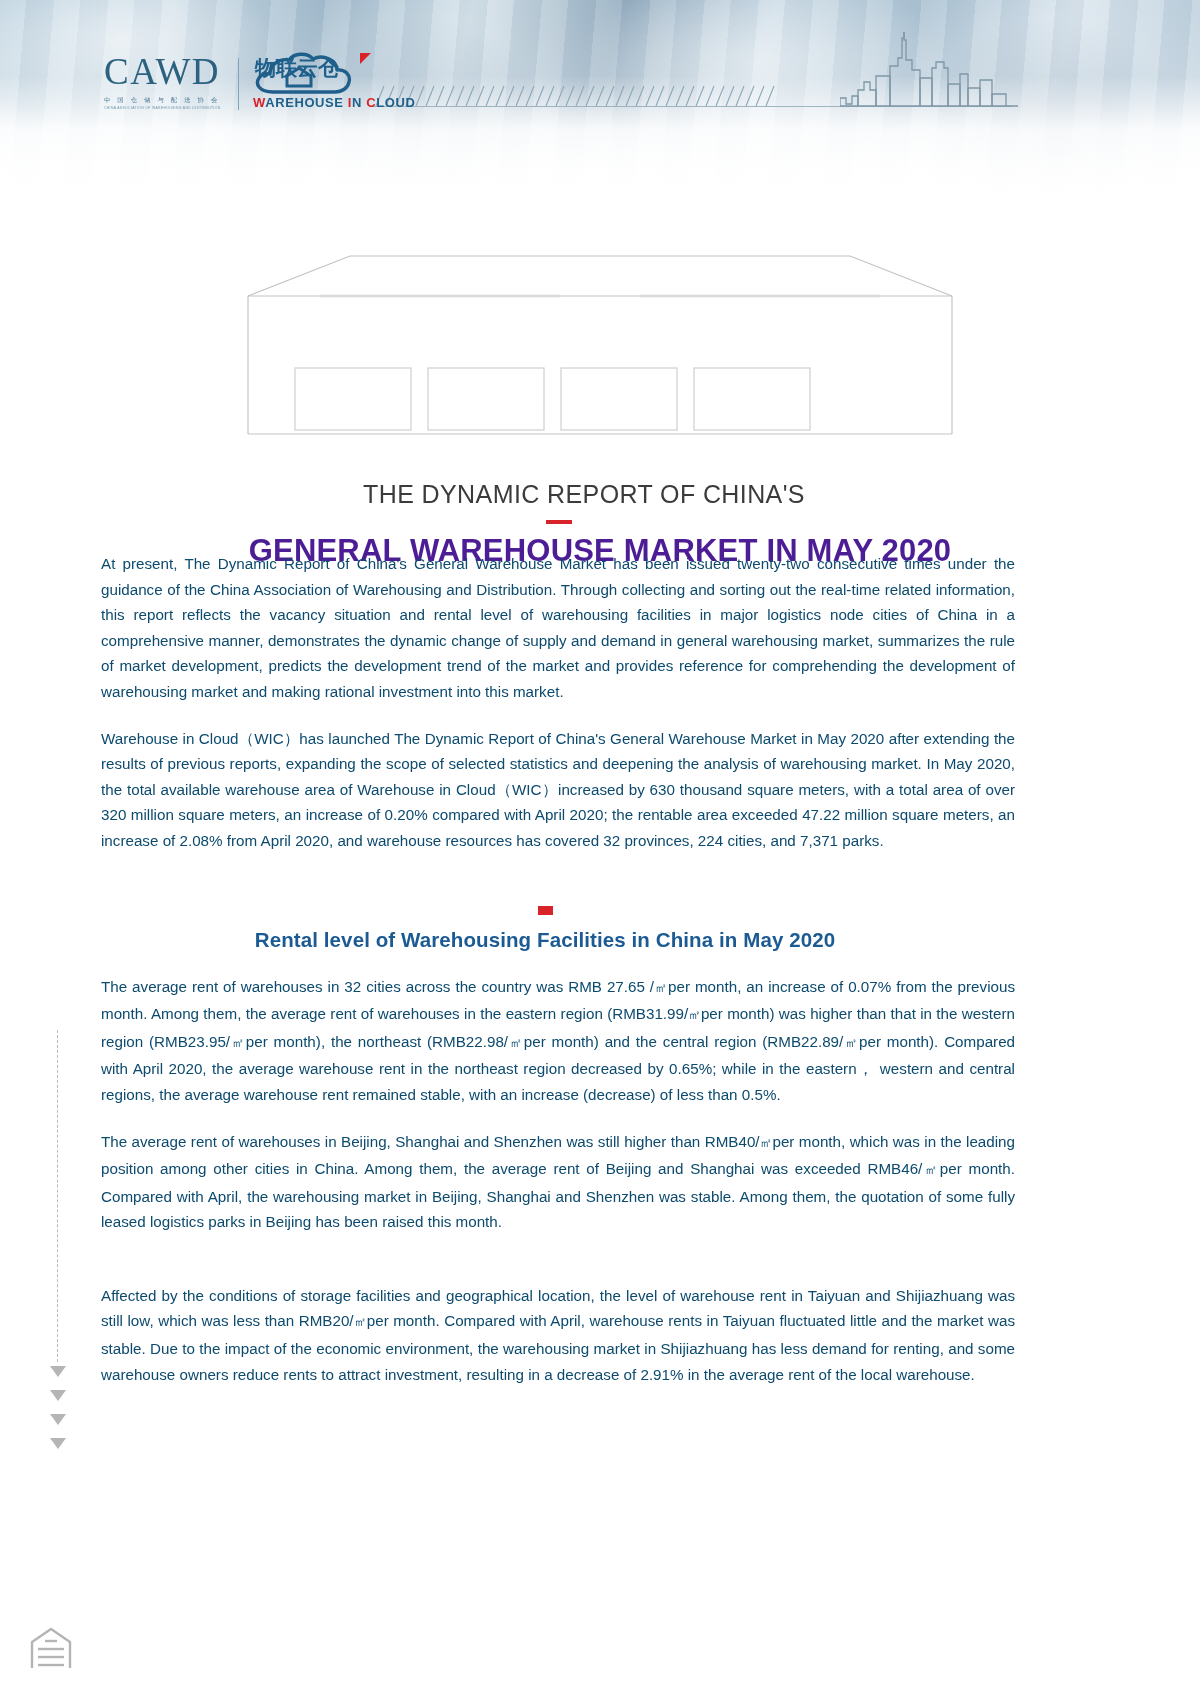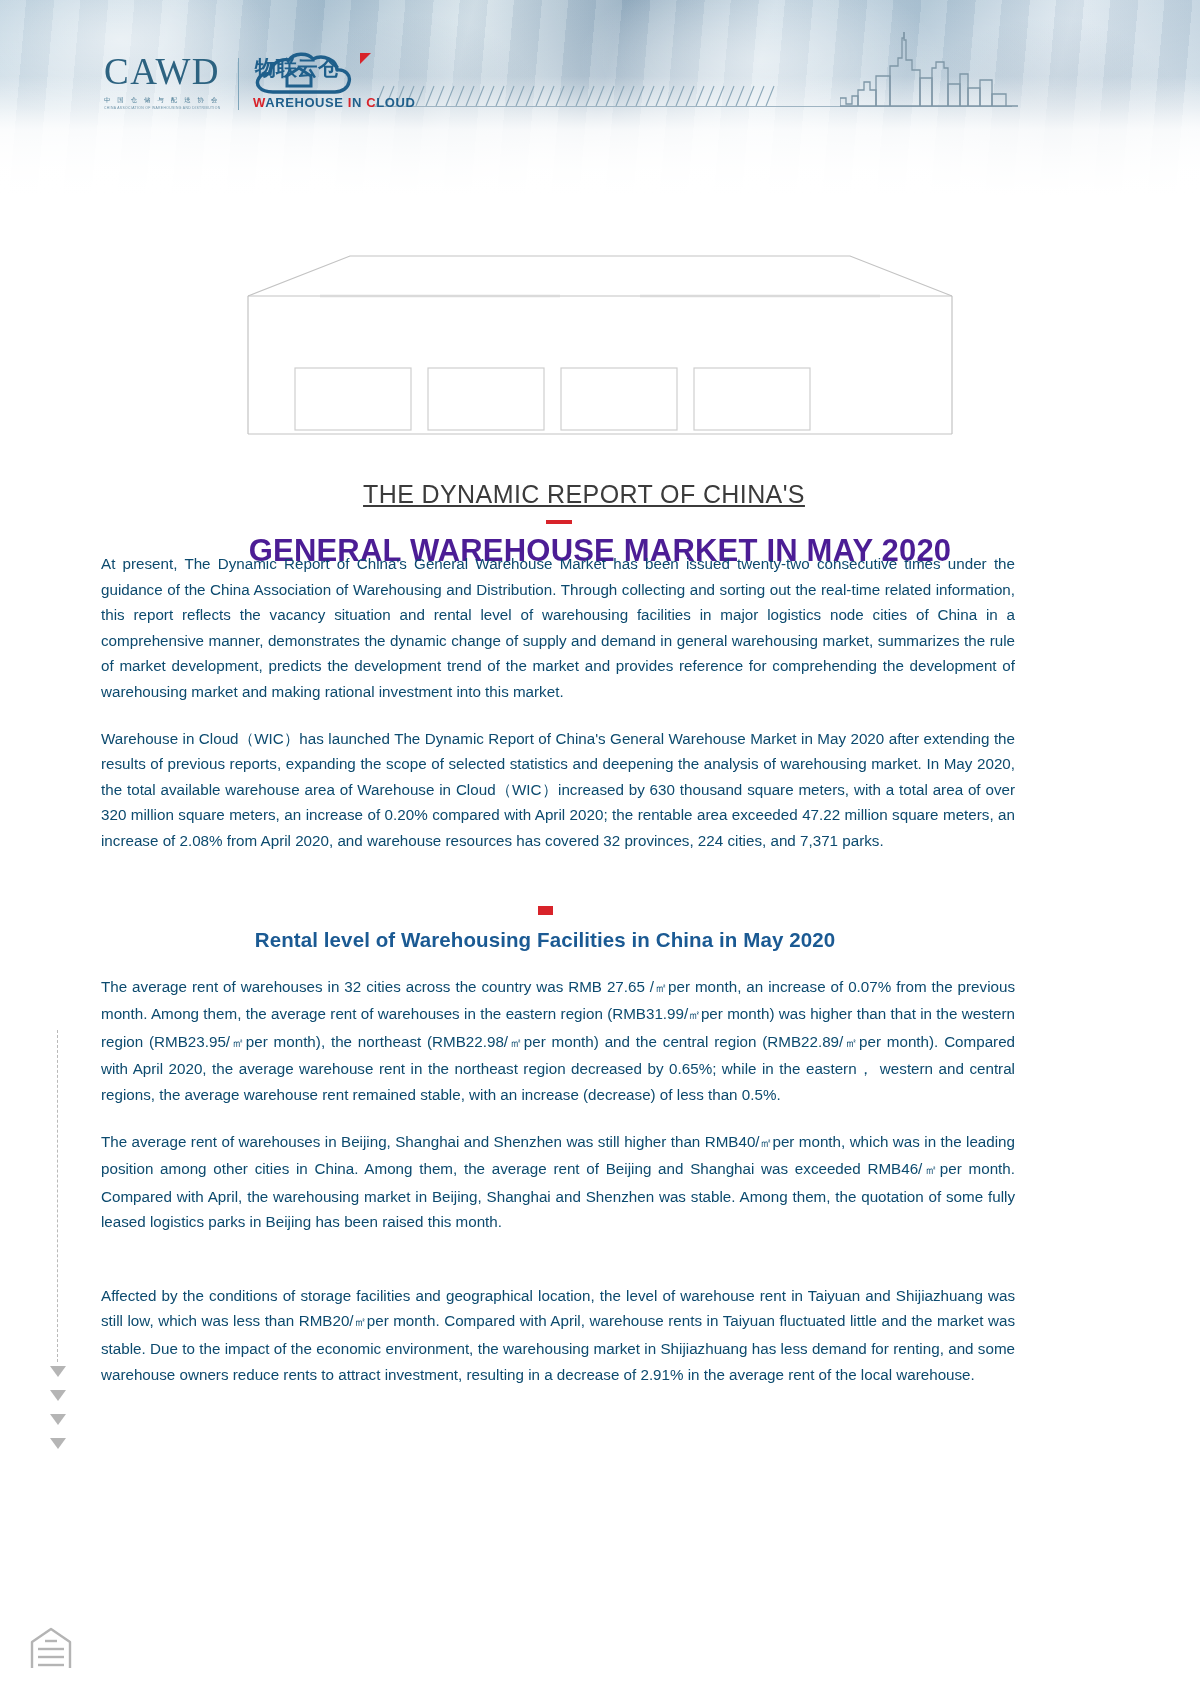--- a/index.html
+++ b/index.html
@@ -172,21 +172,20 @@
   .title-svg { position: absolute; top: 0; left: 0; }
   .title-sub {
     position: absolute;
     top: 252px;
     left: 0; width: 1168px;
     text-align: center;
     font-size: 25px;
     letter-spacing: 0.4px;
     color: #3b3b3b;
     font-weight: 400;
-    text-decoration: underline;
   }
   .title-main {
     position: absolute;
     top: 305px;
     left: 0; width: 1200px;
     text-align: center;
     font-size: 31px;
     font-weight: 700;
     letter-spacing: 0.2px;
     color: #4c1d95;

